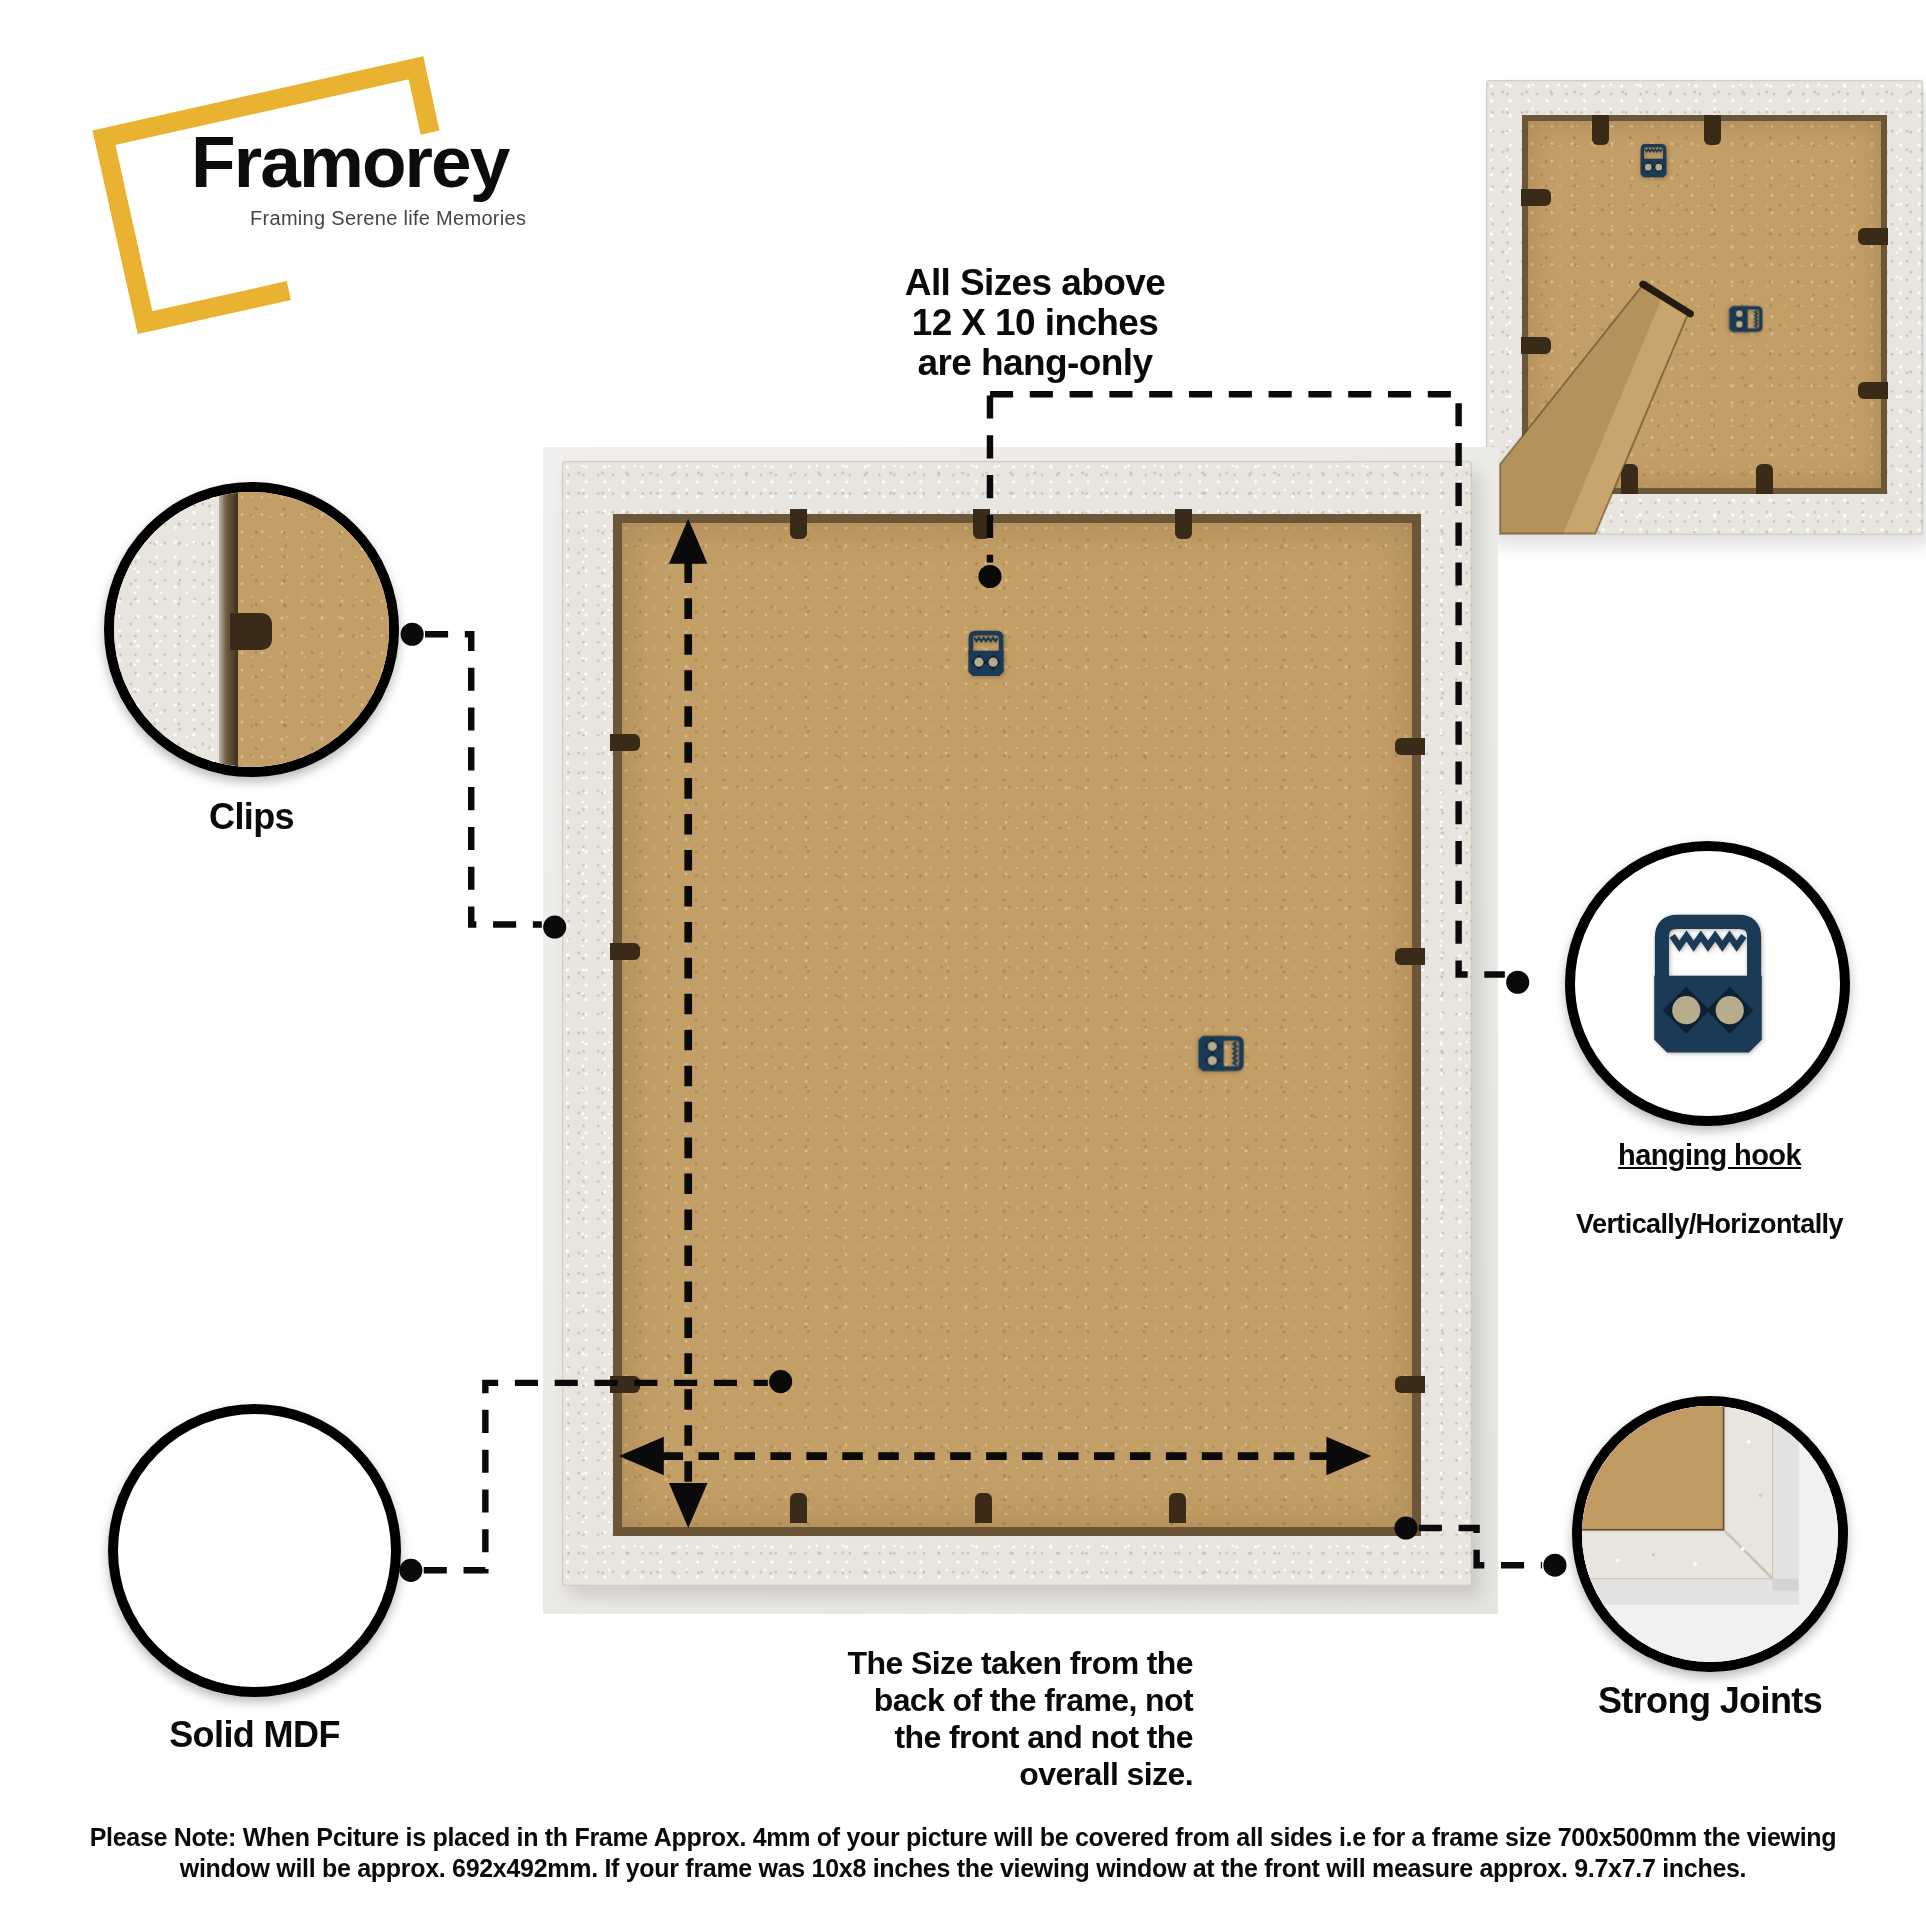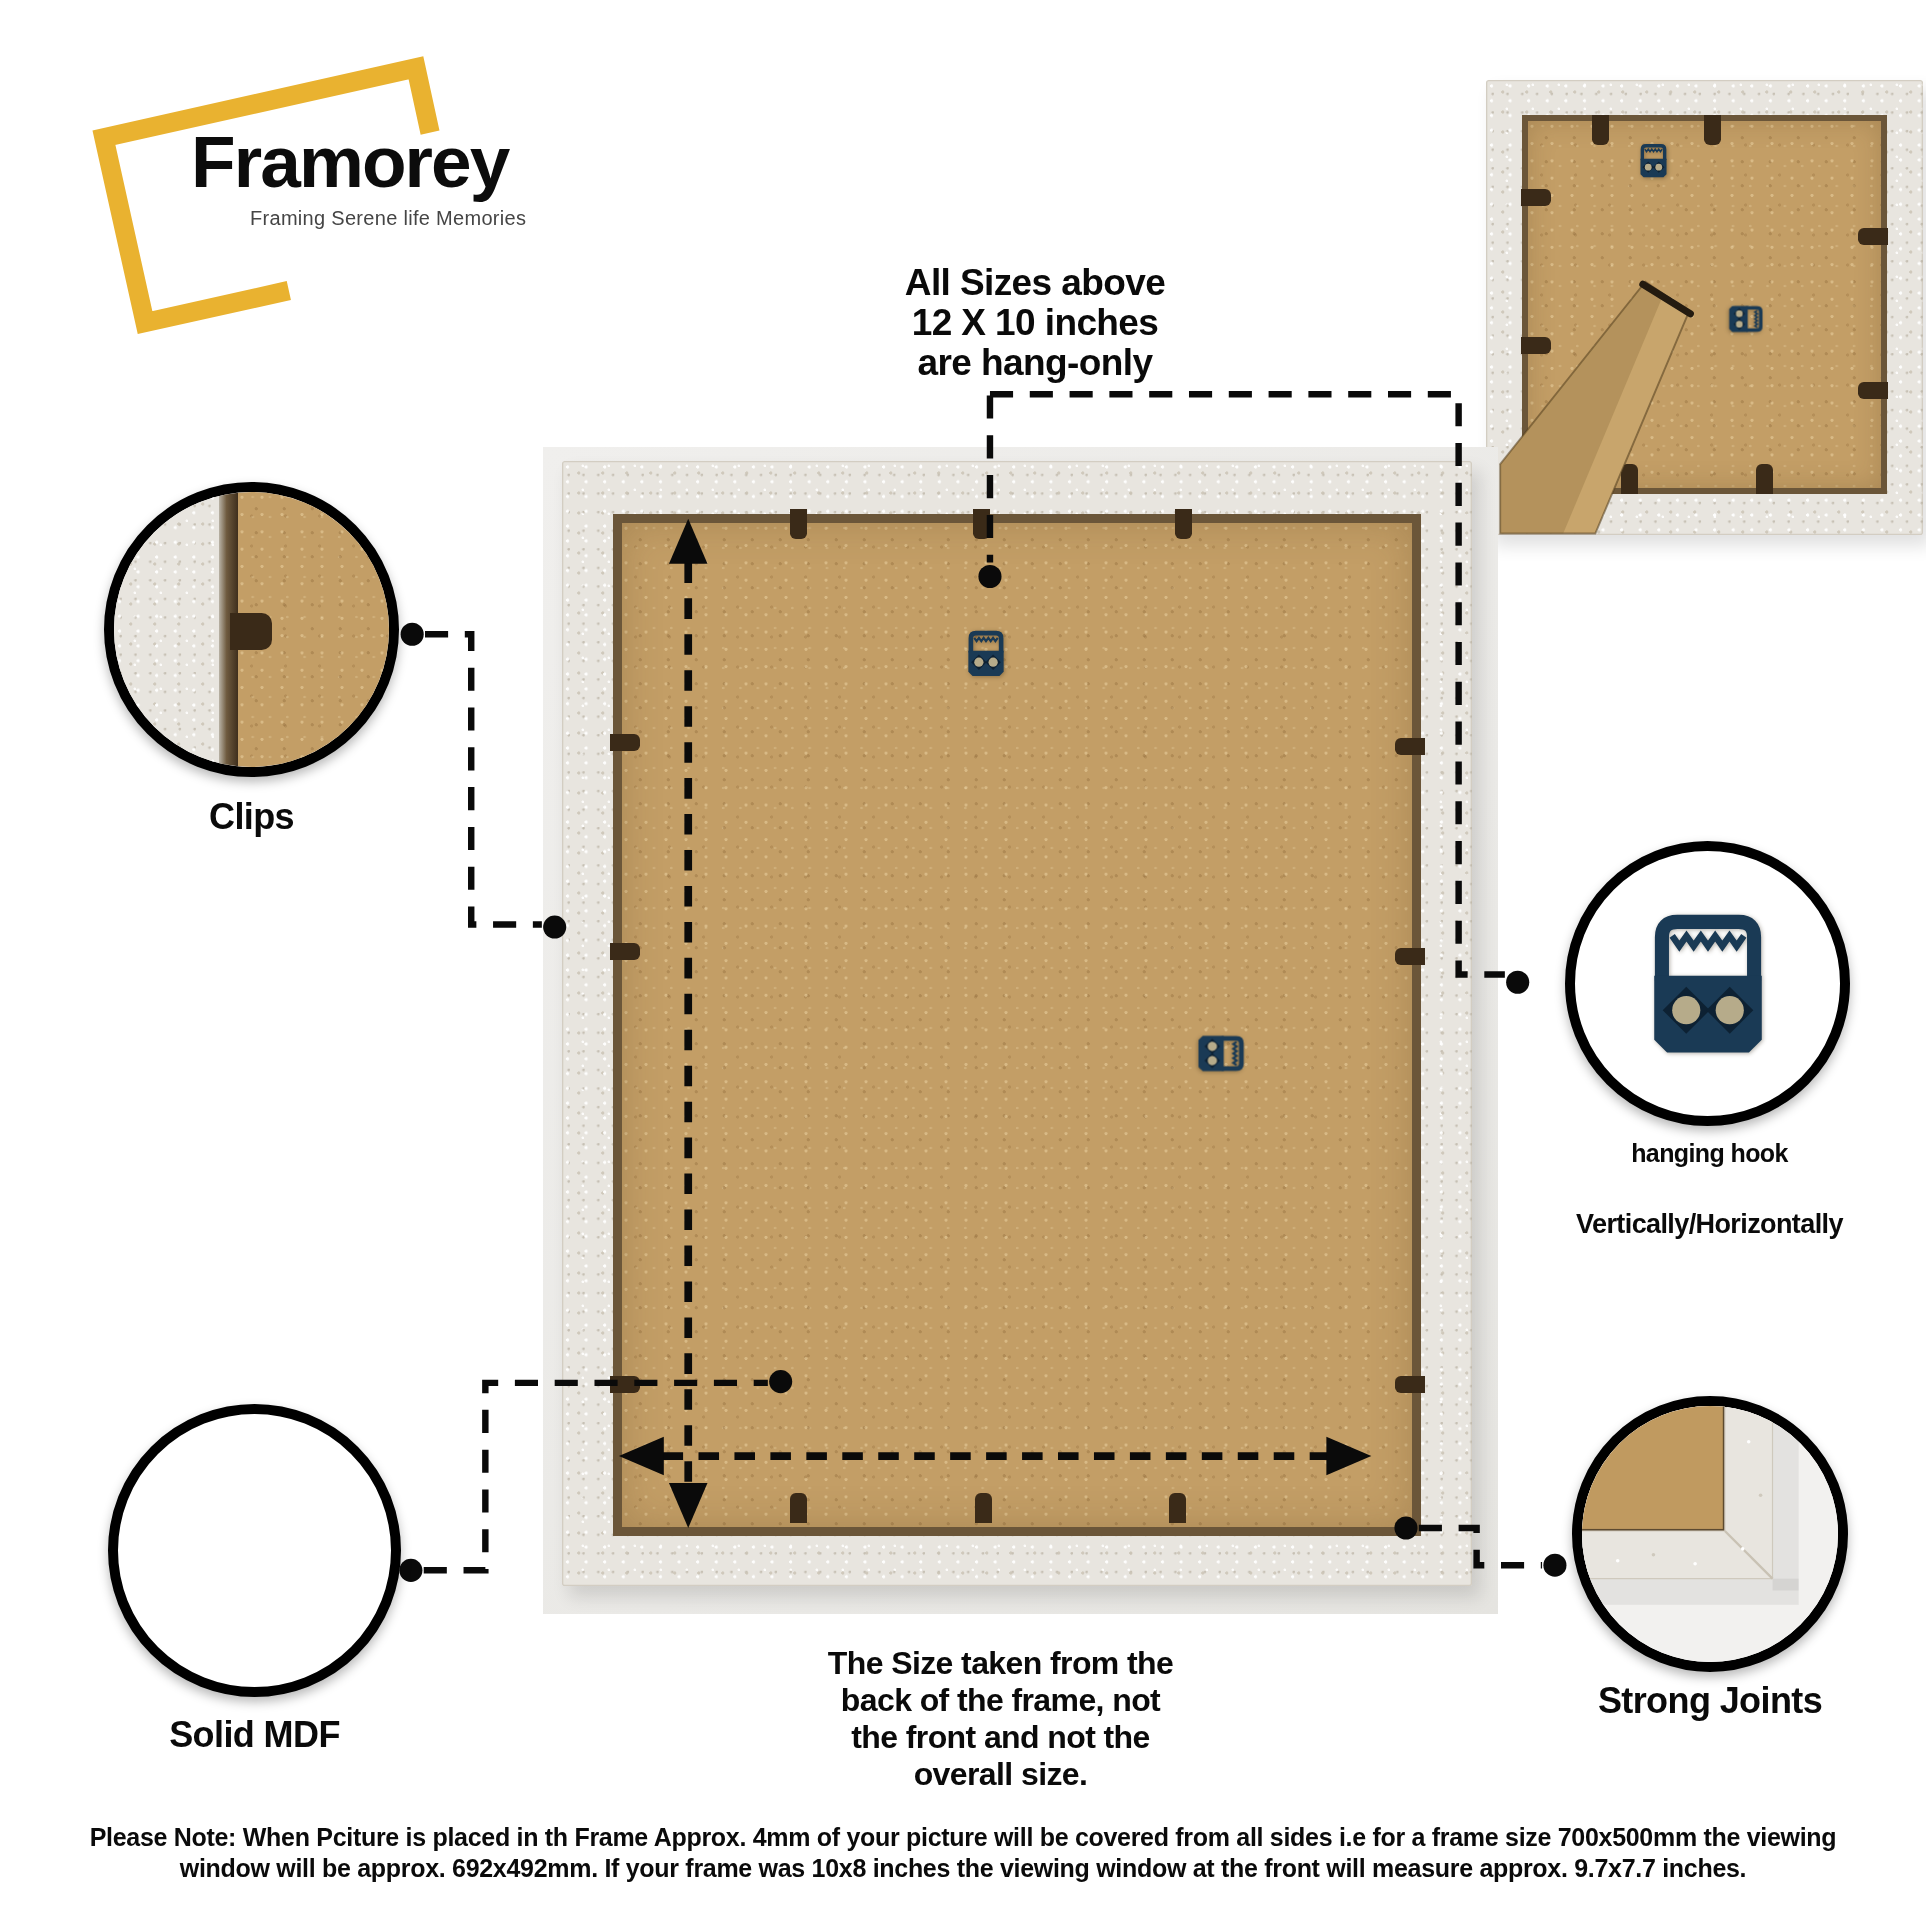--- a/index.html
+++ b/index.html
@@ -48,21 +48,21 @@
   .hook { filter: drop-shadow(1.3px 1.9px 1.9px rgba(40,30,10,.35)); }
 
   
   .circle { position:absolute; border:10.3px solid #000; border-radius:50%; overflow:hidden;
             box-shadow: 0 5.1px 10.3px rgba(0,0,0,.28); background:#fff; }
   .callout-label { font-size:36px; font-weight:700; letter-spacing:-0.6px; }
   .callout-sublabel { font-size:27px; font-weight:700; letter-spacing:-0.6px;margin-top:24px; }
 
   .note-hang { font-size:37px; font-weight:700; line-height:40px; letter-spacing:-0.6px; }
   .note-kick { font-size:37px; font-weight:700; line-height:41px; letter-spacing:-0.6px; }
-  .note-size { font-size:32px; font-weight:700; line-height:37px; letter-spacing:-0.6px; }
+  .note-size { font-size:32px; font-weight:700; line-height:37px; letter-spacing:-0.6px;text-align:right; }
   .note-footer { font-size:25px; font-weight:700; line-height:31px; letter-spacing:-0.3px; }
 </style>
 </head>
 <body>
 
 <div class="canvas">
 
   <svg width="0" height="0" style="position:absolute" aria-hidden="true">
     <defs>
       <g id="hookshape">
@@ -185,21 +185,21 @@
     <div class="abs" style="left:42%; top:44%; width:42px; height:37px; background:#3a2a18;
          border-radius:0 10.3px 10.3px 0; filter:blur(0.6px);"></div>
   </div>
   <div class="abs center callout-label" style="left:104px; top:796px; width:295px;">Clips</div>
 
   <div class="circle mdftex mdftex-light" style="left:1565px; top:841px; width:285px; height:285px;">
     <svg class="abs hook" style="left:50%; top:50%; transform:translate(-50%,-52%);" width="128" height="162" viewBox="0 0 100 116">
         <use href="#hookshape"></use>
       </svg>
   </div>
-  <div class="abs center callout-label" style="left:1533px; top:1139px; width:353px; font-size:25px;">hanging hook</div>
+  <div class="abs center callout-label" style="left:1533px; top:1139px; width:353px; font-size:29px;text-decoration:underline;">hanging hook</div>
   <div class="abs center callout-sublabel" style="left:1520px; top:1185px; width:379px;">Vertically/Horizontally</div>
 
   <div class="circle mdftex" style="left:108px; top:1404px; width:293px; height:293px;"></div>
   <div class="abs center callout-label" style="left:108px; top:1714px; width:293px;">Solid MDF</div>
 
   <div class="circle" style="left:1572px; top:1396px; width:276px; height:276px;">
     <svg width="256" height="256" viewBox="0 0 430 430">
       <rect x="0" y="0" width="430" height="430" fill="#f2f1ef"></rect>
       <rect x="320" y="-20" width="44" height="330" fill="rgba(0,0,0,.06)"></rect>
       <rect x="-20" y="290" width="384" height="44" fill="rgba(0,0,0,.06)"></rect>

